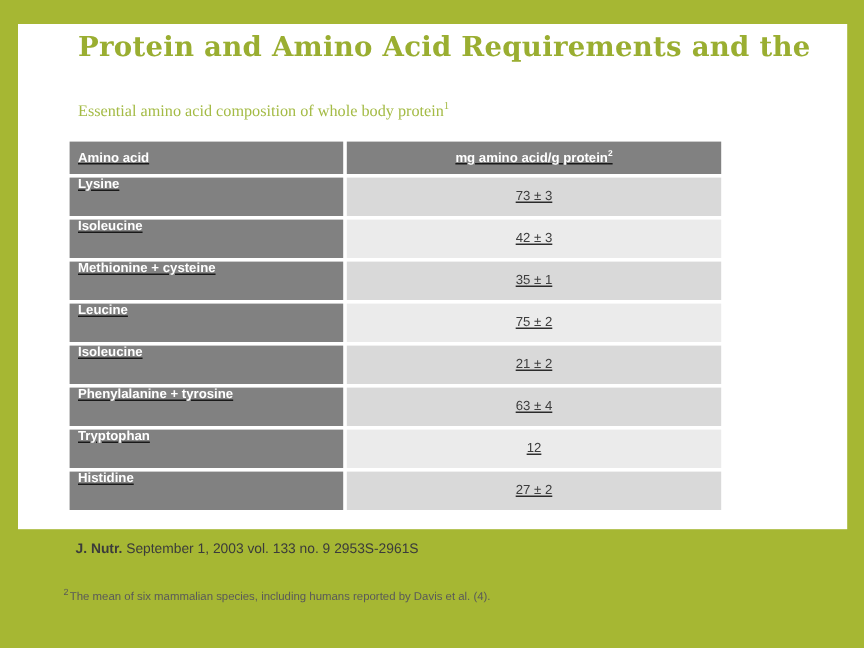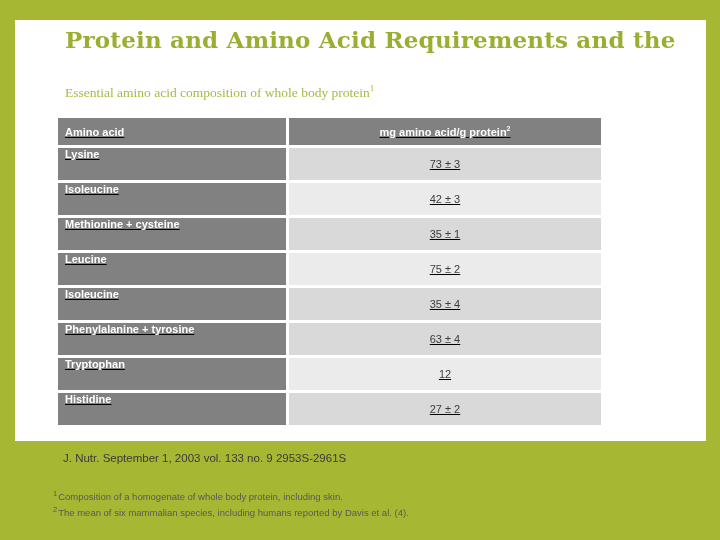--- a/index.html
+++ b/index.html
@@ -92,21 +92,21 @@
   }
   .amino-table td.value-cell.dark  { background: var(--row-dark); margin-top: 32px; }
   .amino-table td.value-cell.light { background: var(--row-light); }
 
   .citation {
     position: absolute;
     left: 48px; top: 432px;
     font-size: 11.5px;
     color: var(--citation-text);
   }
-  .citation .journal { font-weight: normal; }
+  .citation .journal { font-weight: bold; }
 
   .footnotes {
     position: absolute;
     left: 38px; top: 468px;
     font-size: 9.5px;
     line-height: 12.5px;
     color: var(--footnote-text);
   }
   .footnotes sup { font-size: 7.5px; margin-right: 1px; }
 </style>
@@ -142,37 +142,36 @@
         <tr>
           <td class="name-cell">Methionine + cysteine</td>
           <td class="value-cell dark">35 ± 1</td>
         </tr>
         <tr>
           <td class="name-cell">Leucine</td>
           <td class="value-cell light">75 ± 2</td>
         </tr>
         <tr>
           <td class="name-cell">Isoleucine</td>
-          <td class="value-cell dark">35 ± 4</td>
+          <td class="value-cell dark">21 ± 2</td>
         </tr>
         <tr>
           <td class="name-cell">Phenylalanine + tyrosine</td>
           <td class="value-cell dark">63 ± 4</td>
         </tr>
         <tr>
           <td class="name-cell">Tryptophan</td>
           <td class="value-cell light">12</td>
         </tr>
         <tr>
           <td class="name-cell">Histidine</td>
           <td class="value-cell dark">27 ± 2</td>
         </tr>
       </tbody>
   </table>
 
   <div class="citation"><span class="journal">J. Nutr.</span><span> September 1, 2003 vol. 133 no. 9 2953S-2961S</span></div>
 
   <div class="footnotes">
-    <div class="footnote"><sup>1</sup><span>Composition of a homogenate of whole body protein, including skin.</span></div>
     <div class="footnote"><sup>2</sup><span>The mean of six mammalian species, including humans reported by Davis et al. (4).</span></div>
   </div>
 
 </div>
 
 </body></html>

